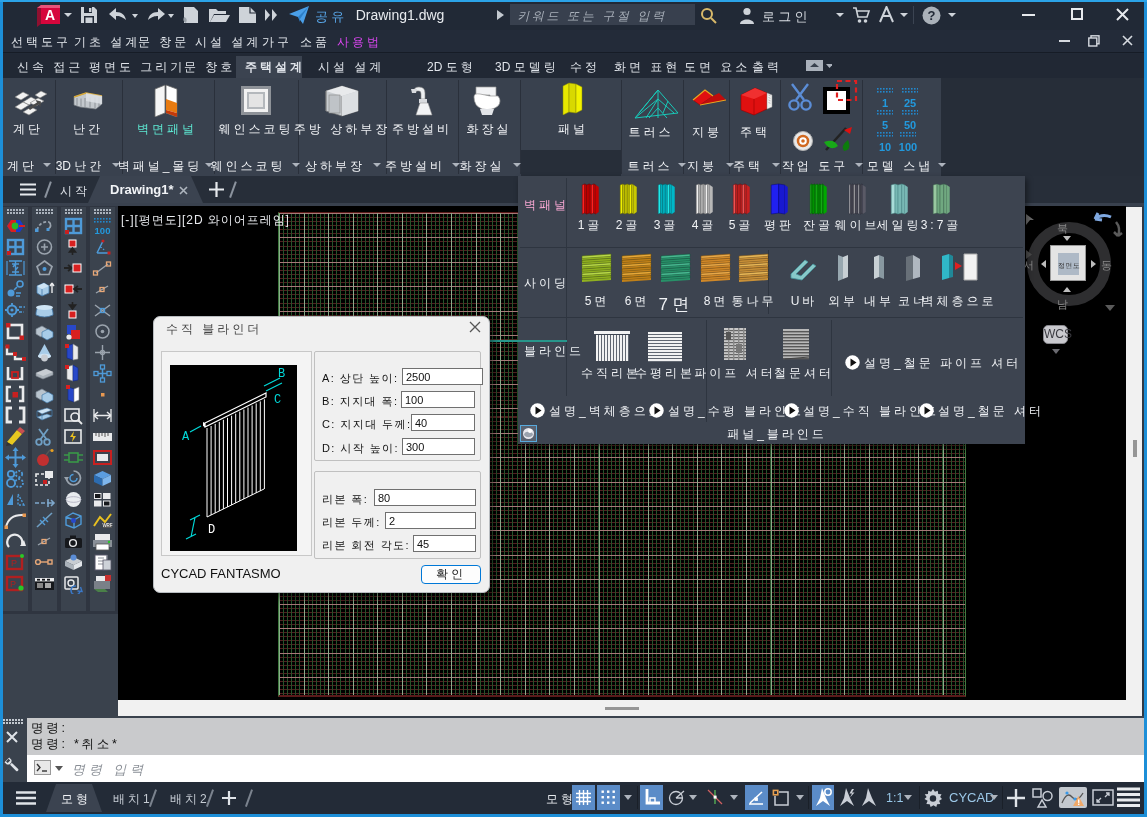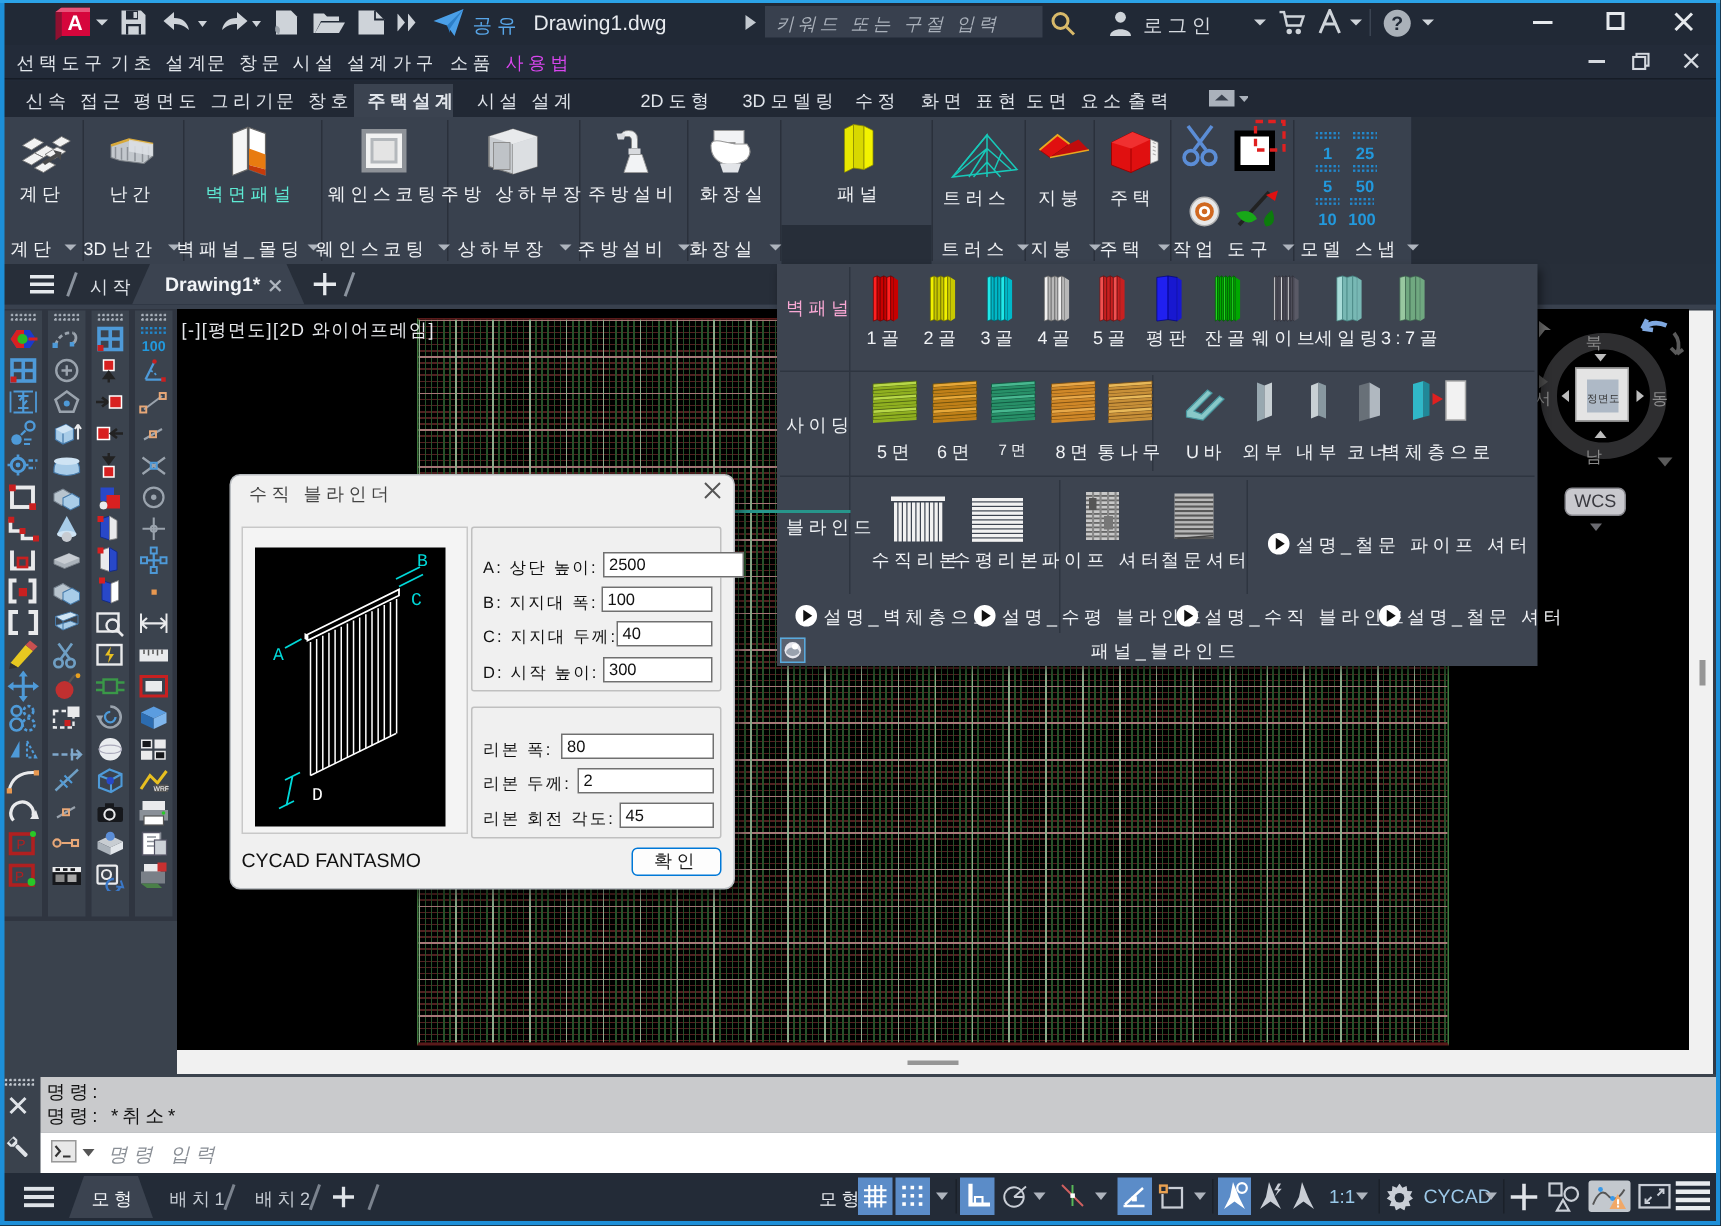--- a/index.html
+++ b/index.html
@@ -812,21 +812,21 @@
         <path d="M21 7 Q12 3 5 9 L8 3 M5 9 L12 10" fill="none" stroke="#7fa8e0" stroke-width="3"></path>
         <path d="M26 12 Q31 18 28 26 M28 26 L24 22 M28 26 L32 23" fill="none" stroke="#5a5a5a" stroke-width="2.5"></path>
       </svg>
 <svg class="abs" style="left:1024px;top:6px" width="12" height="14" viewBox="0 0 12 14">
         <path d="M2 13 L2 2 L10 8 L6 8 Z" fill="#6a6a6a"></path>
       </svg>
 <svg class="abs" style="left:1026px;top:44px" width="6" height="9" viewBox="0 0 6 9">
         <path d="M0 0 L6 4.5 L0 9 Z" fill="#4a4a4a"></path>
       </svg>
 <div class="abs" style="left:1105px;top:99px;width:0;height:0;border-left:5px solid transparent;border-right:5px solid transparent;border-top:6px solid #5a5a5a"></div>
-<div class="abs" style="left:1043px;top:119px;width:41px;height:19px;background:#c9c9ce;border:1px solid #88888e;border-radius:5px;font-size:12px;color:#3a3a40;text-align:center;line-height:17px">WCS <span style="display:inline-block;width:0;height:0;border-left:4px solid transparent;border-right:4px solid transparent;border-top:5px solid #6a6a70;vertical-align:1px"></span></div>
+<div class="abs" style="left:1043px;top:119px;width:25px;height:19px;background:#c9c9ce;border:1px solid #88888e;border-radius:5px;font-size:12px;color:#3a3a40;text-align:center;line-height:17px">WCS <span style="display:inline-block;width:0;height:0;border-left:4px solid transparent;border-right:4px solid transparent;border-top:5px solid #6a6a70;vertical-align:1px"></span></div>
 <div class="abs" style="left:1126px;top:1px;width:16px;height:510px;background:#f1f1f1"></div>
 <div class="abs" style="left:1133px;top:234px;width:4px;height:17px;background:#969696"></div>
 </div>
 <div class="abs" style="left:518px;top:176px;width:507px;height:268px;background:#3d4450;box-shadow:2px 3px 6px rgba(0,0,0,.45);z-index:20"></div>
 <div class="abs" style="z-index:21;left:566px;top:178px;width:1px;height:218px;background:#2e3540"></div>
 <div class="abs" style="z-index:21;left:520px;top:247px;width:503px;height:1px;background:#2e3540"></div>
 <div class="abs" style="z-index:21;left:520px;top:317px;width:503px;height:1px;background:#2e3540"></div>
 <div class="abs" style="z-index:21;left:768px;top:250px;width:1px;height:64px;background:#2e3540"></div>
 <div class="abs" style="z-index:21;left:706px;top:320px;width:1px;height:102px;background:#2e3540"></div>
 <div class="abs" style="z-index:21;left:831px;top:320px;width:1px;height:76px;background:#2e3540"></div>
@@ -998,21 +998,21 @@
           <path d="M2 12.7 L31 10.7 L31 13.0 L2 15.0 Z" fill="#48b890" stroke="#105840" stroke-width="0.6"></path>
           <path d="M2 15.0 L31 13.0 L31 15.0 L2 17.0 Z" fill="#289068"></path>
           <path d="M2 17.0 L31 15.0 L31 17.4 L2 19.4 Z" fill="#289068" stroke="#105840" stroke-width="0.6"></path>
           <path d="M2 19.4 L31 17.4 L31 19.3 L2 21.3 Z" fill="#289068"></path>
           <path d="M2 21.3 L31 19.3 L31 21.7 L2 23.7 Z" fill="#48b890" stroke="#105840" stroke-width="0.6"></path>
           <path d="M2 23.7 L31 21.7 L31 23.7 L2 25.7 Z" fill="#289068"></path>
           <path d="M2 25.7 L31 23.7 L31 26.0 L2 28.0 Z" fill="#289068" stroke="#105840" stroke-width="0.6"></path>
           <path d="M2 28.0 L31 26.0 L31 28.0 L2 30.0 Z" fill="#289068"></path>
         </svg></div>
     </div>
-<div class="abs k2" style="z-index:21;left:676px;top:293px;transform:translateX(-50%);font-size:10px;color:#f0f2f5;white-space:nowrap">7면</div>
+<div class="abs k2" style="z-index:21;left:676px;top:293px;transform:translateX(-50%);font-size:17px;color:#f0f2f5;white-space:nowrap">7면</div>
 <div class="abs" style="z-index:21;left:699px;top:252px">
       <div style="z-index:21;"><svg width="34" height="32" viewBox="0 0 34 32">
           <path d="M2 4.0 L31 2.0 L31 4.4 L2 6.4 Z" fill="#e8a848" stroke="#805010" stroke-width="0.6"></path>
           <path d="M2 6.4 L31 4.4 L31 6.3 L2 8.3 Z" fill="#d08828"></path>
           <path d="M2 8.3 L31 6.3 L31 8.7 L2 10.7 Z" fill="#d08828" stroke="#805010" stroke-width="0.6"></path>
           <path d="M2 10.7 L31 8.7 L31 10.7 L2 12.7 Z" fill="#d08828"></path>
           <path d="M2 12.7 L31 10.7 L31 13.0 L2 15.0 Z" fill="#e8a848" stroke="#805010" stroke-width="0.6"></path>
           <path d="M2 15.0 L31 13.0 L31 15.0 L2 17.0 Z" fill="#d08828"></path>
           <path d="M2 17.0 L31 15.0 L31 17.4 L2 19.4 Z" fill="#d08828" stroke="#805010" stroke-width="0.6"></path>
           <path d="M2 19.4 L31 17.4 L31 19.3 L2 21.3 Z" fill="#d08828"></path>
@@ -1210,21 +1210,21 @@
       <path d="M94 21 L110 13 M96 26 L112 18" stroke="#00d8d8" stroke-width="1.2"></path>
       <text x="12" y="75" fill="#00d8d8" font-size="12" font-family="Liberation Mono">A</text>
       <text x="108" y="12" fill="#00d8d8" font-size="12" font-family="Liberation Mono">B</text>
       <text x="104" y="38" fill="#00d8d8" font-size="12" font-family="Liberation Mono">C</text>
       <text x="38" y="168" fill="#fff" font-size="12" font-family="Liberation Mono">D</text>
       <path d="M20 155 L30 150 M25 152.5 L21 172 M16 174 L26 169" stroke="#00d8d8" stroke-width="1.2"></path>
     </svg>
 <div class="abs" style="z-index:31;left:314px;top:351px;width:167px;height:110px;border:1px solid #c0c0c0;border-radius:2px"></div>
 <div class="abs" style="z-index:31;left:314px;top:471px;width:167px;height:88px;border:1px solid #c0c0c0;border-radius:2px"></div>
 <div class="abs" style="z-index:31;left:322px;top:371px;font-size:11px;color:#111;letter-spacing:.13em;white-space:nowrap">A: 상단 높이:</div>
-<div class="abs" style="z-index:31;left:402px;top:368px;width:94px;height:17px;background:#fff;border:1px solid #707070;font-size:11px;color:#111;padding:2px 0 0 3px">2500</div>
+<div class="abs" style="z-index:31;left:402px;top:368px;width:81px;height:17px;background:#fff;border:1px solid #707070;font-size:11px;color:#111;padding:2px 0 0 3px">2500</div>
 <div class="abs" style="z-index:31;left:322px;top:394px;font-size:11px;color:#111;letter-spacing:.13em;white-space:nowrap">B: 지지대 폭:</div>
 <div class="abs" style="z-index:31;left:401px;top:391px;width:74px;height:17px;background:#fff;border:1px solid #707070;font-size:11px;color:#111;padding:2px 0 0 3px">100</div>
 <div class="abs" style="z-index:31;left:322px;top:417px;font-size:11px;color:#111;letter-spacing:.13em;white-space:nowrap">C: 지지대 두께:</div>
 <div class="abs" style="z-index:31;left:411px;top:414px;width:64px;height:17px;background:#fff;border:1px solid #707070;font-size:11px;color:#111;padding:2px 0 0 3px">40</div>
 <div class="abs" style="z-index:31;left:322px;top:441px;font-size:11px;color:#111;letter-spacing:.13em;white-space:nowrap">D: 시작 높이:</div>
 <div class="abs" style="z-index:31;left:402px;top:438px;width:73px;height:17px;background:#fff;border:1px solid #707070;font-size:11px;color:#111;padding:2px 0 0 3px">300</div>
 <div class="abs" style="z-index:31;left:322px;top:492px;font-size:11px;color:#111;letter-spacing:.13em;white-space:nowrap">리본 폭:</div>
 <div class="abs" style="z-index:31;left:374px;top:489px;width:102px;height:17px;background:#fff;border:1px solid #707070;font-size:11px;color:#111;padding:2px 0 0 3px">80</div>
 <div class="abs" style="z-index:31;left:322px;top:515px;font-size:11px;color:#111;letter-spacing:.13em;white-space:nowrap">리본 두께:</div>
 <div class="abs" style="z-index:31;left:385px;top:512px;width:91px;height:17px;background:#fff;border:1px solid #707070;font-size:11px;color:#111;padding:2px 0 0 3px">2</div>

